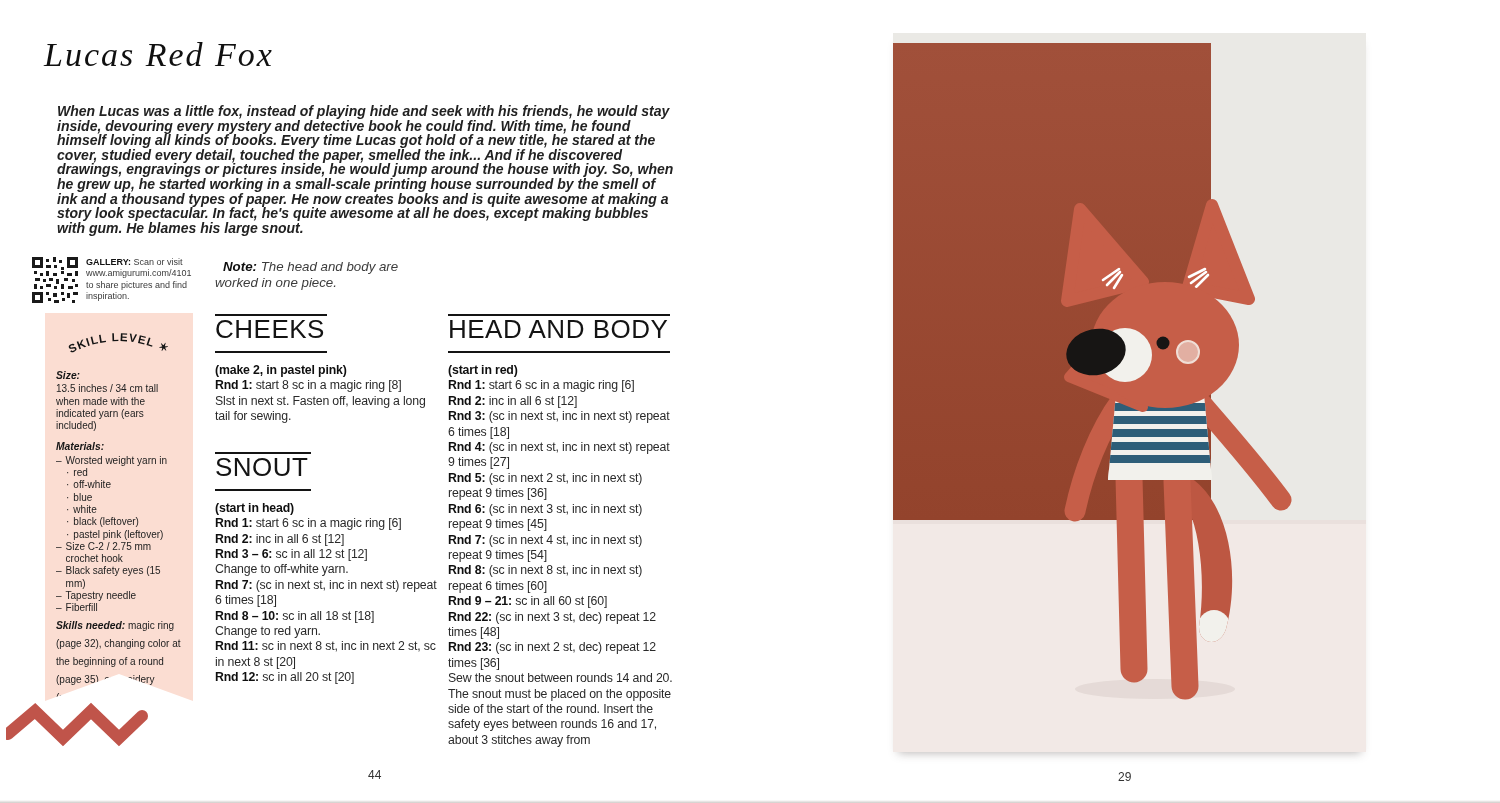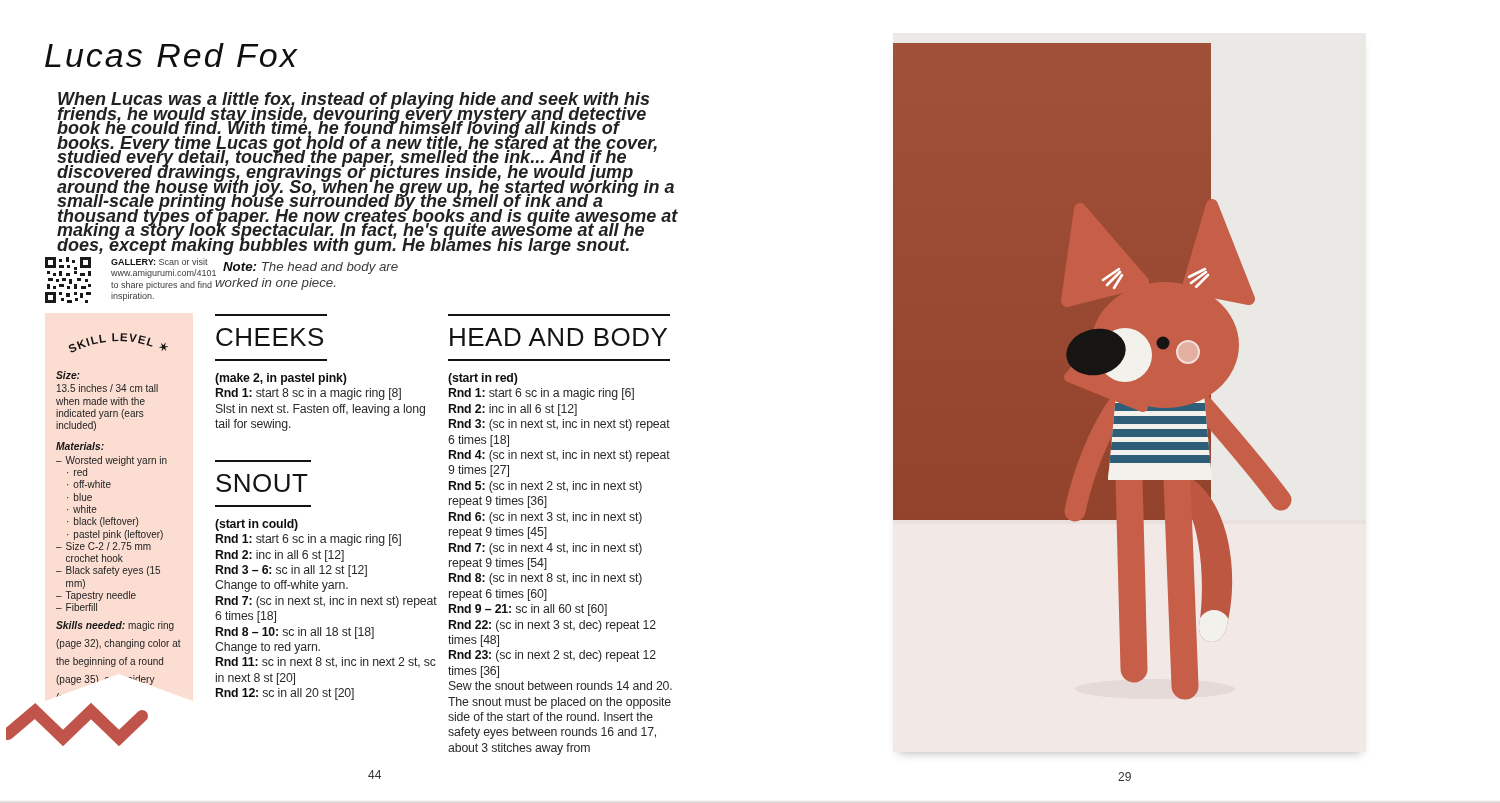--- a/index.html
+++ b/index.html
@@ -1,25 +1,25 @@
 <!DOCTYPE html>
 <html><head>
 <meta charset="utf-8">
 <style>
   html,body{margin:0;padding:0;background:#fff;}
   .stage{position:relative;width:1500px;height:803px;background:#ffffff;overflow:hidden;
          font-family:"Liberation Sans",sans-serif;color:#1d1d1d;}
 
   
-  .title{position:absolute;left:44px;top:36px;font-family:Liberation Sans, sans-serif;
+  .title{position:absolute;left:44px;top:36px;font-family:Liberation Serif, serif;
          font-style:italic;font-size:34px;letter-spacing:2px;color:#101010;}
-  .intro{position:absolute;left:57px;top:92px;width:622px;margin:0;
-         font-weight:bold;font-style:italic;font-size:18px;line-height:14.6px;color:#222;}
-
-  .gallery{position:absolute;left:45px;top:257px;width:165px;display:flex;gap:20px;}
+  .intro{position:absolute;left:57px;top:104px;width:622px;margin:0;
+         font-weight:bold;font-style:italic;font-size:14px;line-height:14.6px;color:#222;}
+
+  .gallery{position:absolute;left:32px;top:257px;width:165px;display:flex;gap:8px;}
   .gallery p{margin:0;font-size:9px;line-height:11.3px;color:#3a3a3a;}
   .gallery b{color:#111;}
   .qr{flex:0 0 auto;}
 
   .note{position:absolute;left:215px;top:259px;width:218px;margin:0;
         font-style:italic;font-size:13.3px;line-height:16px;color:#3c3c3c;}
   .note b{color:#101010;margin-left:8px;}
 
   
   .banner{position:absolute;left:45px;top:313px;width:148px;height:388px;background:#fbddd2;
@@ -35,21 +35,21 @@
 
   .zigzag{position:absolute;left:6px;top:702px;}
 
   
   .col{position:absolute;top:314px;}
   .col2{left:215px;width:226px;}
   .col3{left:448px;width:229px;}
   .sec + .sec{margin-top:27px;}
   .shead{display:inline-block;margin:0 0 10px;font-weight:400;font-size:26px;line-height:1.04;
          letter-spacing:.5px;color:#141414;border-top:2px solid #141414;border-bottom:2px solid #141414;
-         padding:8px 2px 8px 0;}
+         padding:0 2px 8px 0;}
   .iline{margin:0;font-size:12.3px;line-height:15.4px;letter-spacing:-.15px;color:#2a2a2a;}
   .iline b{color:#0f0f0f;margin-top:23px;}
 
   .pagenum{position:absolute;font-size:12px;color:#333;}
   .pn-left{left:368px;top:768px;}
   .pn-right{left:1118px;top:770px;}
   .book-edge{position:absolute;left:0;right:0;bottom:0;height:3px;
              background:linear-gradient(#ffffff,#cfccc9);}
 
   
@@ -201,21 +201,21 @@
 
           <p class="iline"><b>Rnd 1:</b><span> start 8 sc in a magic ring [8]</span></p>
 
           <p class="iline"><b></b><span>Slst in next st. Fasten off, leaving a long tail for sewing.</span></p>
         </div>
     </div>
     <div class="sec">
       <h2 class="shead">SNOUT</h2>
       <div>
 
-          <p class="iline"><b>(start in could)</b><span></span></p>
+          <p class="iline"><b>(start in head)</b><span></span></p>
 
           <p class="iline"><b>Rnd 1:</b><span> start 6 sc in a magic ring [6]</span></p>
 
           <p class="iline"><b>Rnd 2:</b><span> inc in all 6 st [12]</span></p>
 
           <p class="iline"><b>Rnd 3 – 6:</b><span> sc in all 12 st [12]</span></p>
 
           <p class="iline"><b></b><span>Change to off-white yarn.</span></p>
 
           <p class="iline"><b>Rnd 7:</b><span> (sc in next st, inc in next st) repeat 6 times [18]</span></p>

